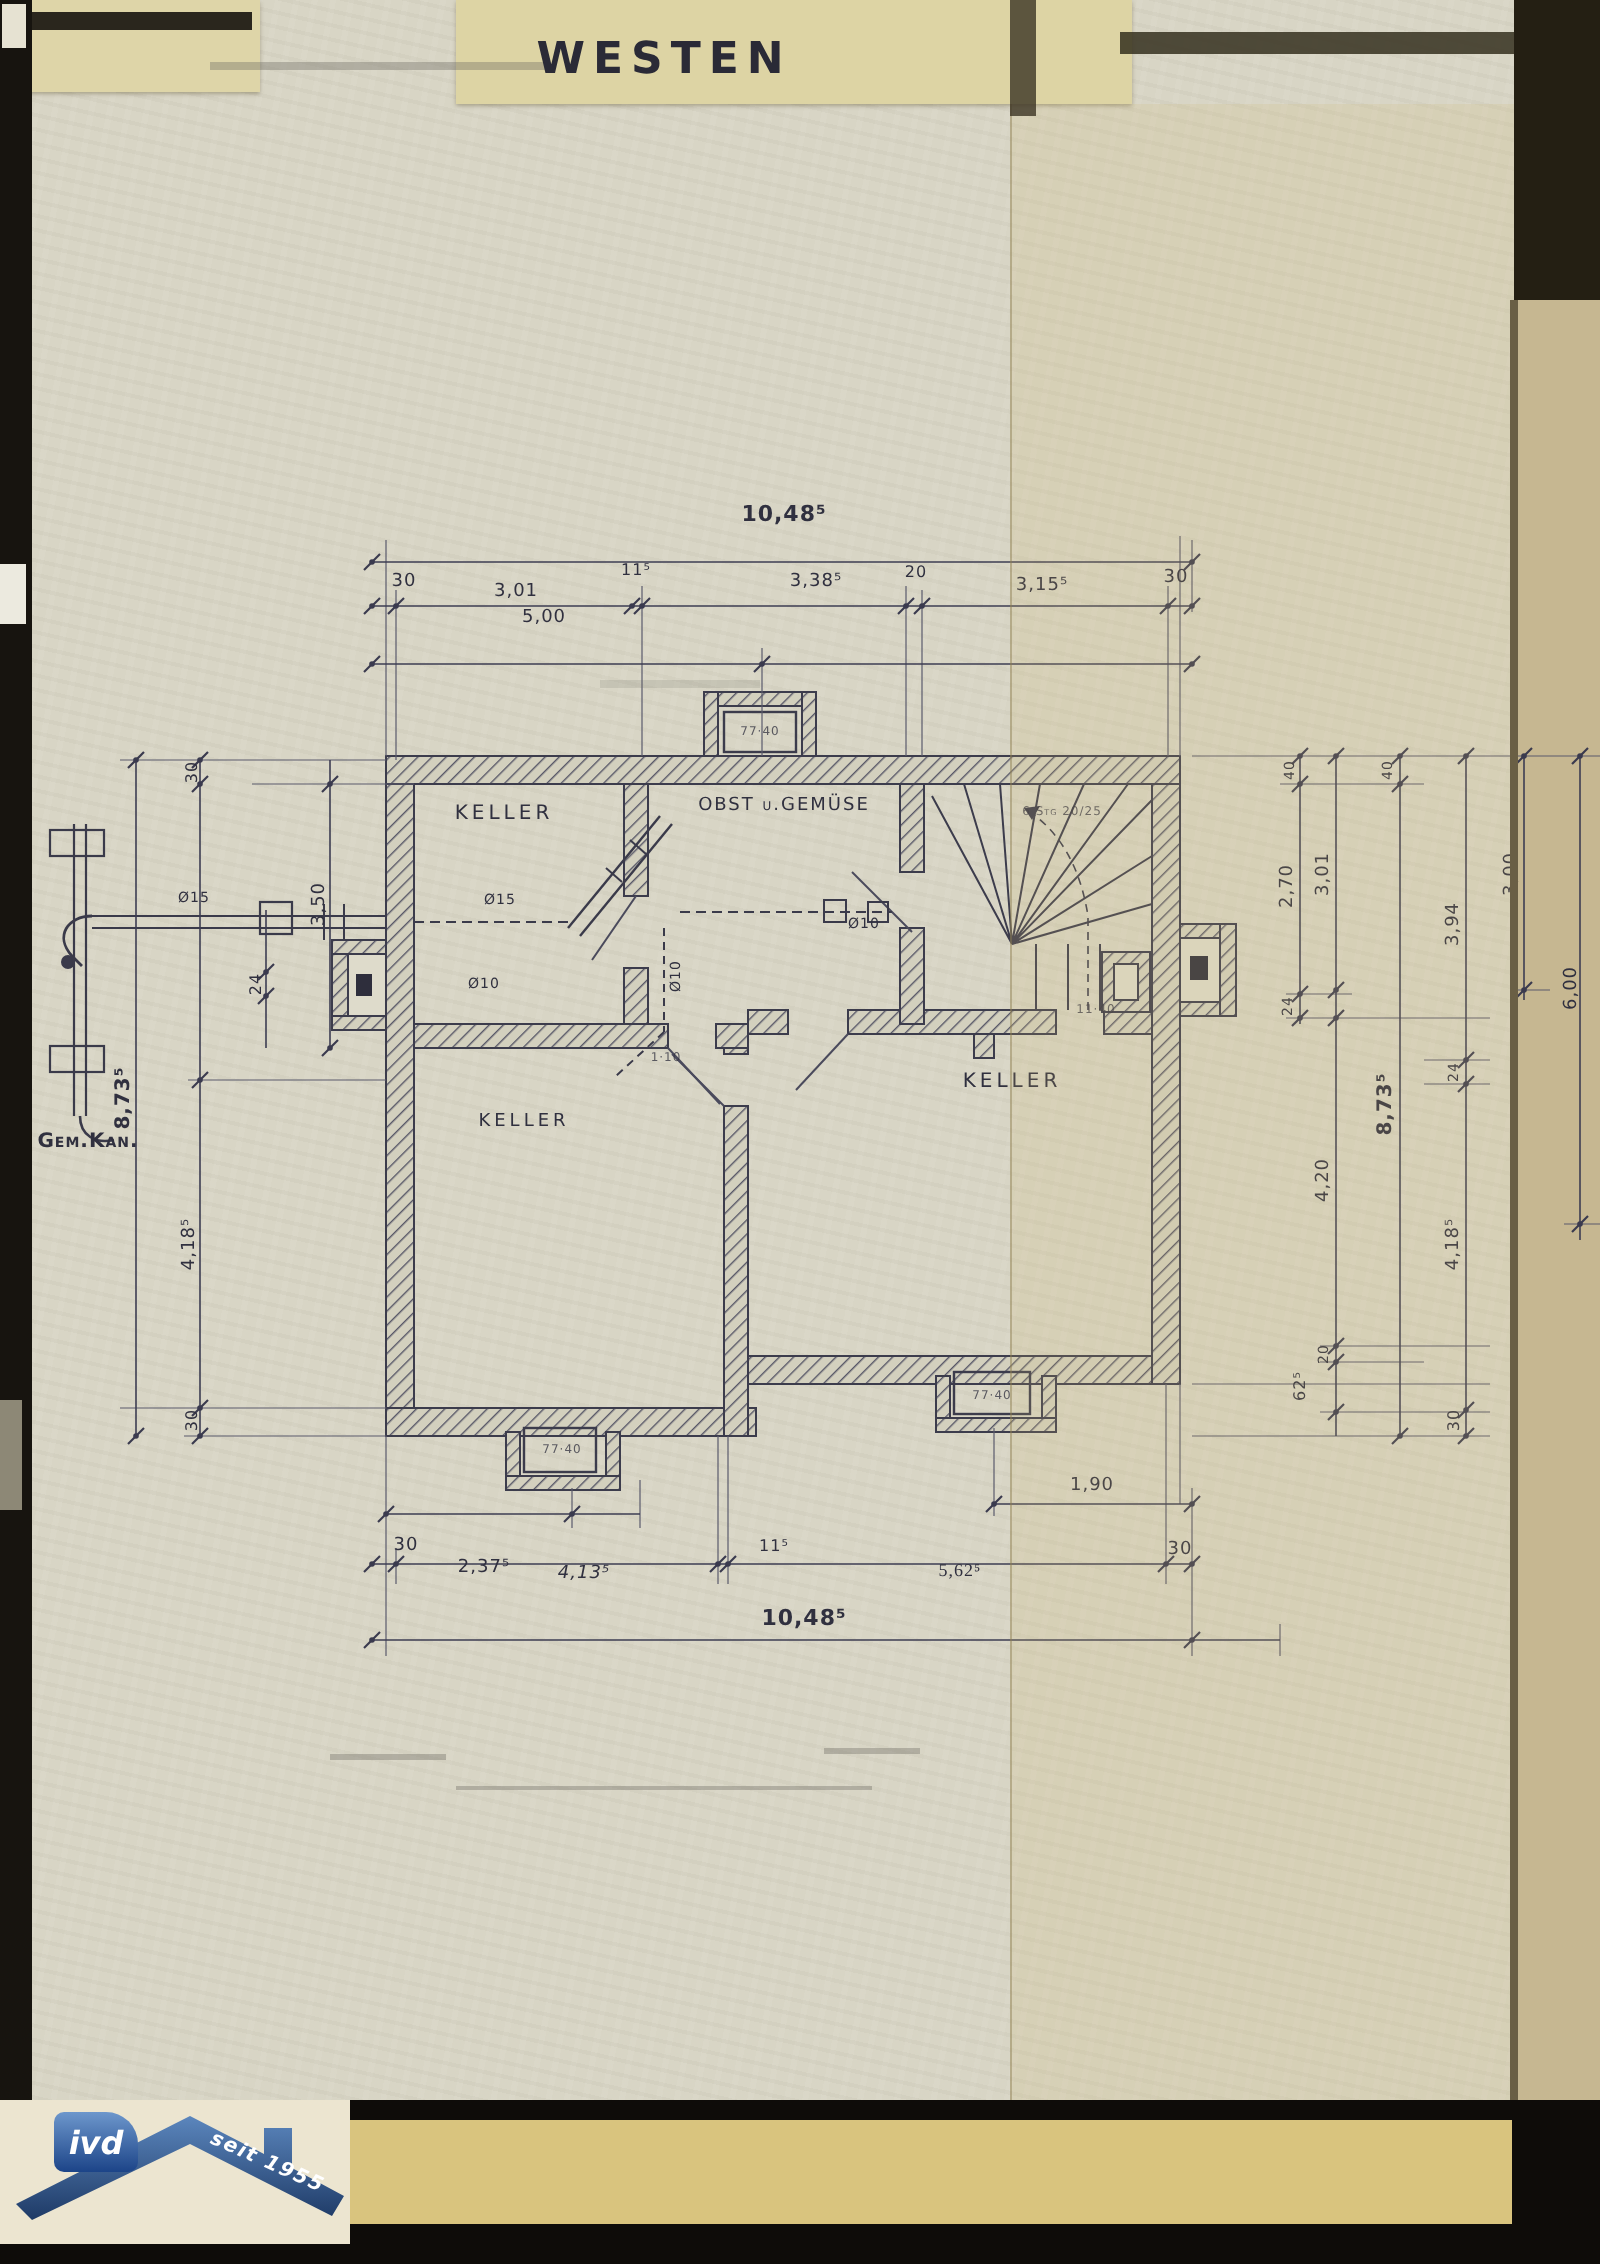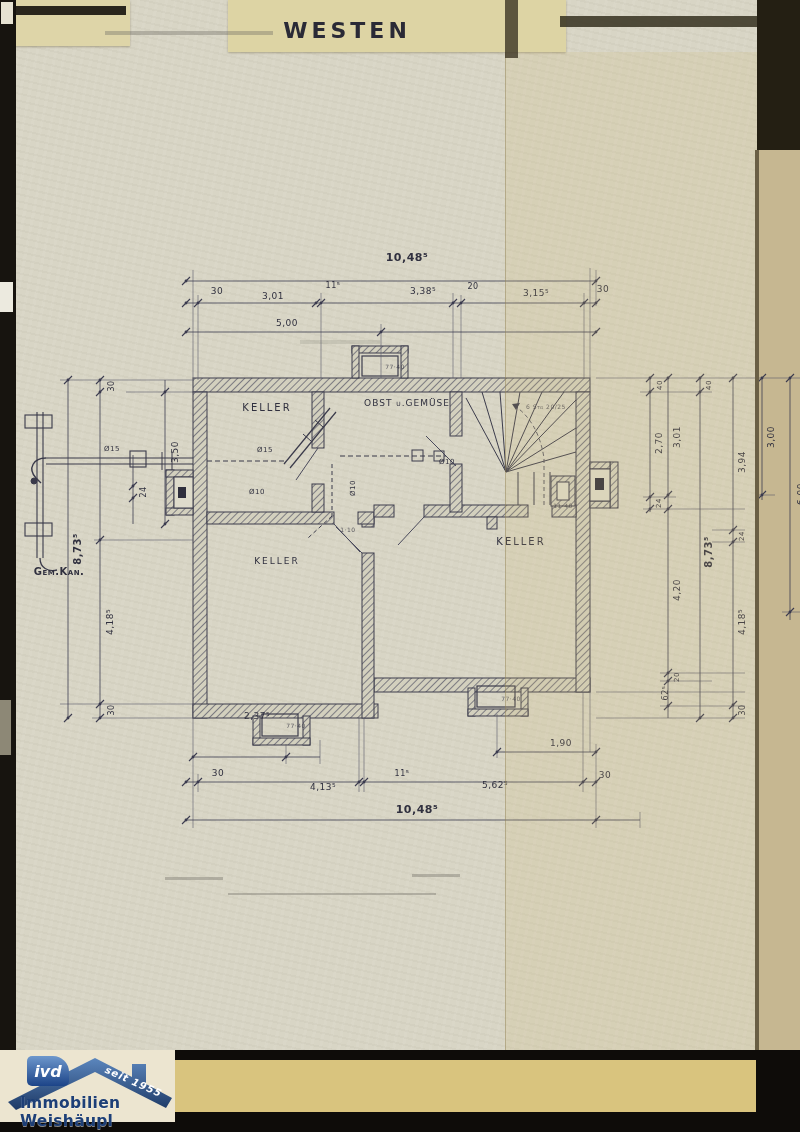--- a/index.html
+++ b/index.html
@@ -8,21 +8,21 @@
   
   #page:before{content:"";position:absolute;inset:0;z-index:1;pointer-events:none;
     background-image:repeating-linear-gradient(13deg,rgba(120,115,95,.05) 0 2px,transparent 2px 7px),
                      repeating-linear-gradient(101deg,rgba(255,255,250,.05) 0 3px,transparent 3px 9px);}
   .abs{position:absolute;}
   
   .tape{background:#ded5a8;box-shadow:0 1px 2px rgba(80,70,30,.35);}
   .tint{pointer-events:none;z-index:30;}
   .edge{z-index:40;}
   svg#plan{position:absolute;left:0;top:0;z-index:5;}
-  #labels{position:absolute;inset:0;z-index:20;margin-left:15px;}
+  #labels{position:absolute;inset:0;z-index:20;}
   .lbl{position:absolute;color:#30303f;white-space:nowrap;transform:translate(-50%,-50%);
        letter-spacing:.5px;font-variant:small-caps;}
   .v{transform:translate(-50%,-50%) rotate(-90deg);}
   .s6{font-size:6px;} .s7{font-size:7px;} .s8{font-size:8px;} .s9{font-size:9px;}
   .s10{font-size:10px;} .s11{font-size:11px;font-weight:bold;}
   .title{font-size:22px;font-weight:bold;letter-spacing:4px;color:#2a2a36;}
   .faint{opacity:.75;}
   .pencil{position:absolute;background:rgba(110,108,100,.38);z-index:18;}
   
   #logoPanel{left:0;top:1050px;width:175px;height:72px;background:#ece5d0;z-index:45;}
@@ -344,28 +344,28 @@
     <div class="lbl s6 faint" style="left:496px;top:698px;">77·40</div>
 
     <div class="lbl s11" style="left:392px;top:257px;">10,48⁵</div>
     <div class="lbl s9" style="left:202px;top:291px;">30</div>
     <div class="lbl s9" style="left:258px;top:296px;">3,01</div>
     <div class="lbl s8" style="left:318px;top:285px;">11⁵</div>
     <div class="lbl s9" style="left:408px;top:291px;">3,38⁵</div>
     <div class="lbl s8" style="left:458px;top:286px;">20</div>
     <div class="lbl s9" style="left:521px;top:293px;">3,15⁵</div>
     <div class="lbl s9" style="left:588px;top:289px;">30</div>
-    <div class="lbl s9" style="left:272px;top:323px;text-align:right;">5,00</div>
-
-    <div class="lbl s9" style="left:242px;top:716px;">2,37⁵</div>
+    <div class="lbl s9" style="left:272px;top:309px;text-align:right;">5,00</div>
+
+    <div class="lbl s9" style="left:242px;top:784px;">2,37⁵</div>
     <div class="lbl s9" style="left:546px;top:743px;">1,90</div>
     <div class="lbl s9" style="left:203px;top:773px;">30</div>
-    <div class="lbl s9" style="left:308px;top:787px;">4,13⁵</div>
+    <div class="lbl s9" style="left:292px;top:787px;font-style:italic;">4,13⁵</div>
     <div class="lbl s8" style="left:387px;top:773px;">11⁵</div>
-    <div class="lbl s9" style="left:480px;top:785px;">5,62⁵</div>
+    <div class="lbl s9" style="left:480px;top:785px;font-family:Liberation Serif, serif;">5,62⁵</div>
     <div class="lbl s9" style="left:590px;top:775px;">30</div>
     <div class="lbl s11" style="left:402px;top:809px;">10,48⁵</div>
 
     <div class="lbl s8 v" style="left:96px;top:386px;">30</div>
     <div class="lbl s9 v" style="left:160px;top:452px;">3,50</div>
     <div class="lbl s8 v" style="left:128px;top:492px;">24</div>
     <div class="lbl s10 v" style="left:62px;top:549px;font-weight:bold;">8,73⁵</div>
     <div class="lbl s9 v" style="left:95px;top:622px;">4,18⁵</div>
     <div class="lbl s8 v" style="left:96px;top:710px;">30</div>
 
@@ -406,15 +406,14 @@
       <defs>
         <linearGradient id="roofg" x1="0" y1="0" x2="0" y2="1">
           <stop offset="0" stop-color="#5b86bd"></stop>
             <stop offset="1" stop-color="#1e3a66"></stop>
         </linearGradient>
       </defs>
       <polygon points="8,52 95,8 132,27 132,14 146,14 146,34 172,48 166,58 95,22 16,60" fill="url(#roofg)"></polygon>
     </svg>
     <div id="ivdBadge">ivd</div>
     <div id="seit">seit 1955</div>
-    <div id="company">Immobilien Weishäupl</div>
   </div>
 </div>
 
 </body></html>

